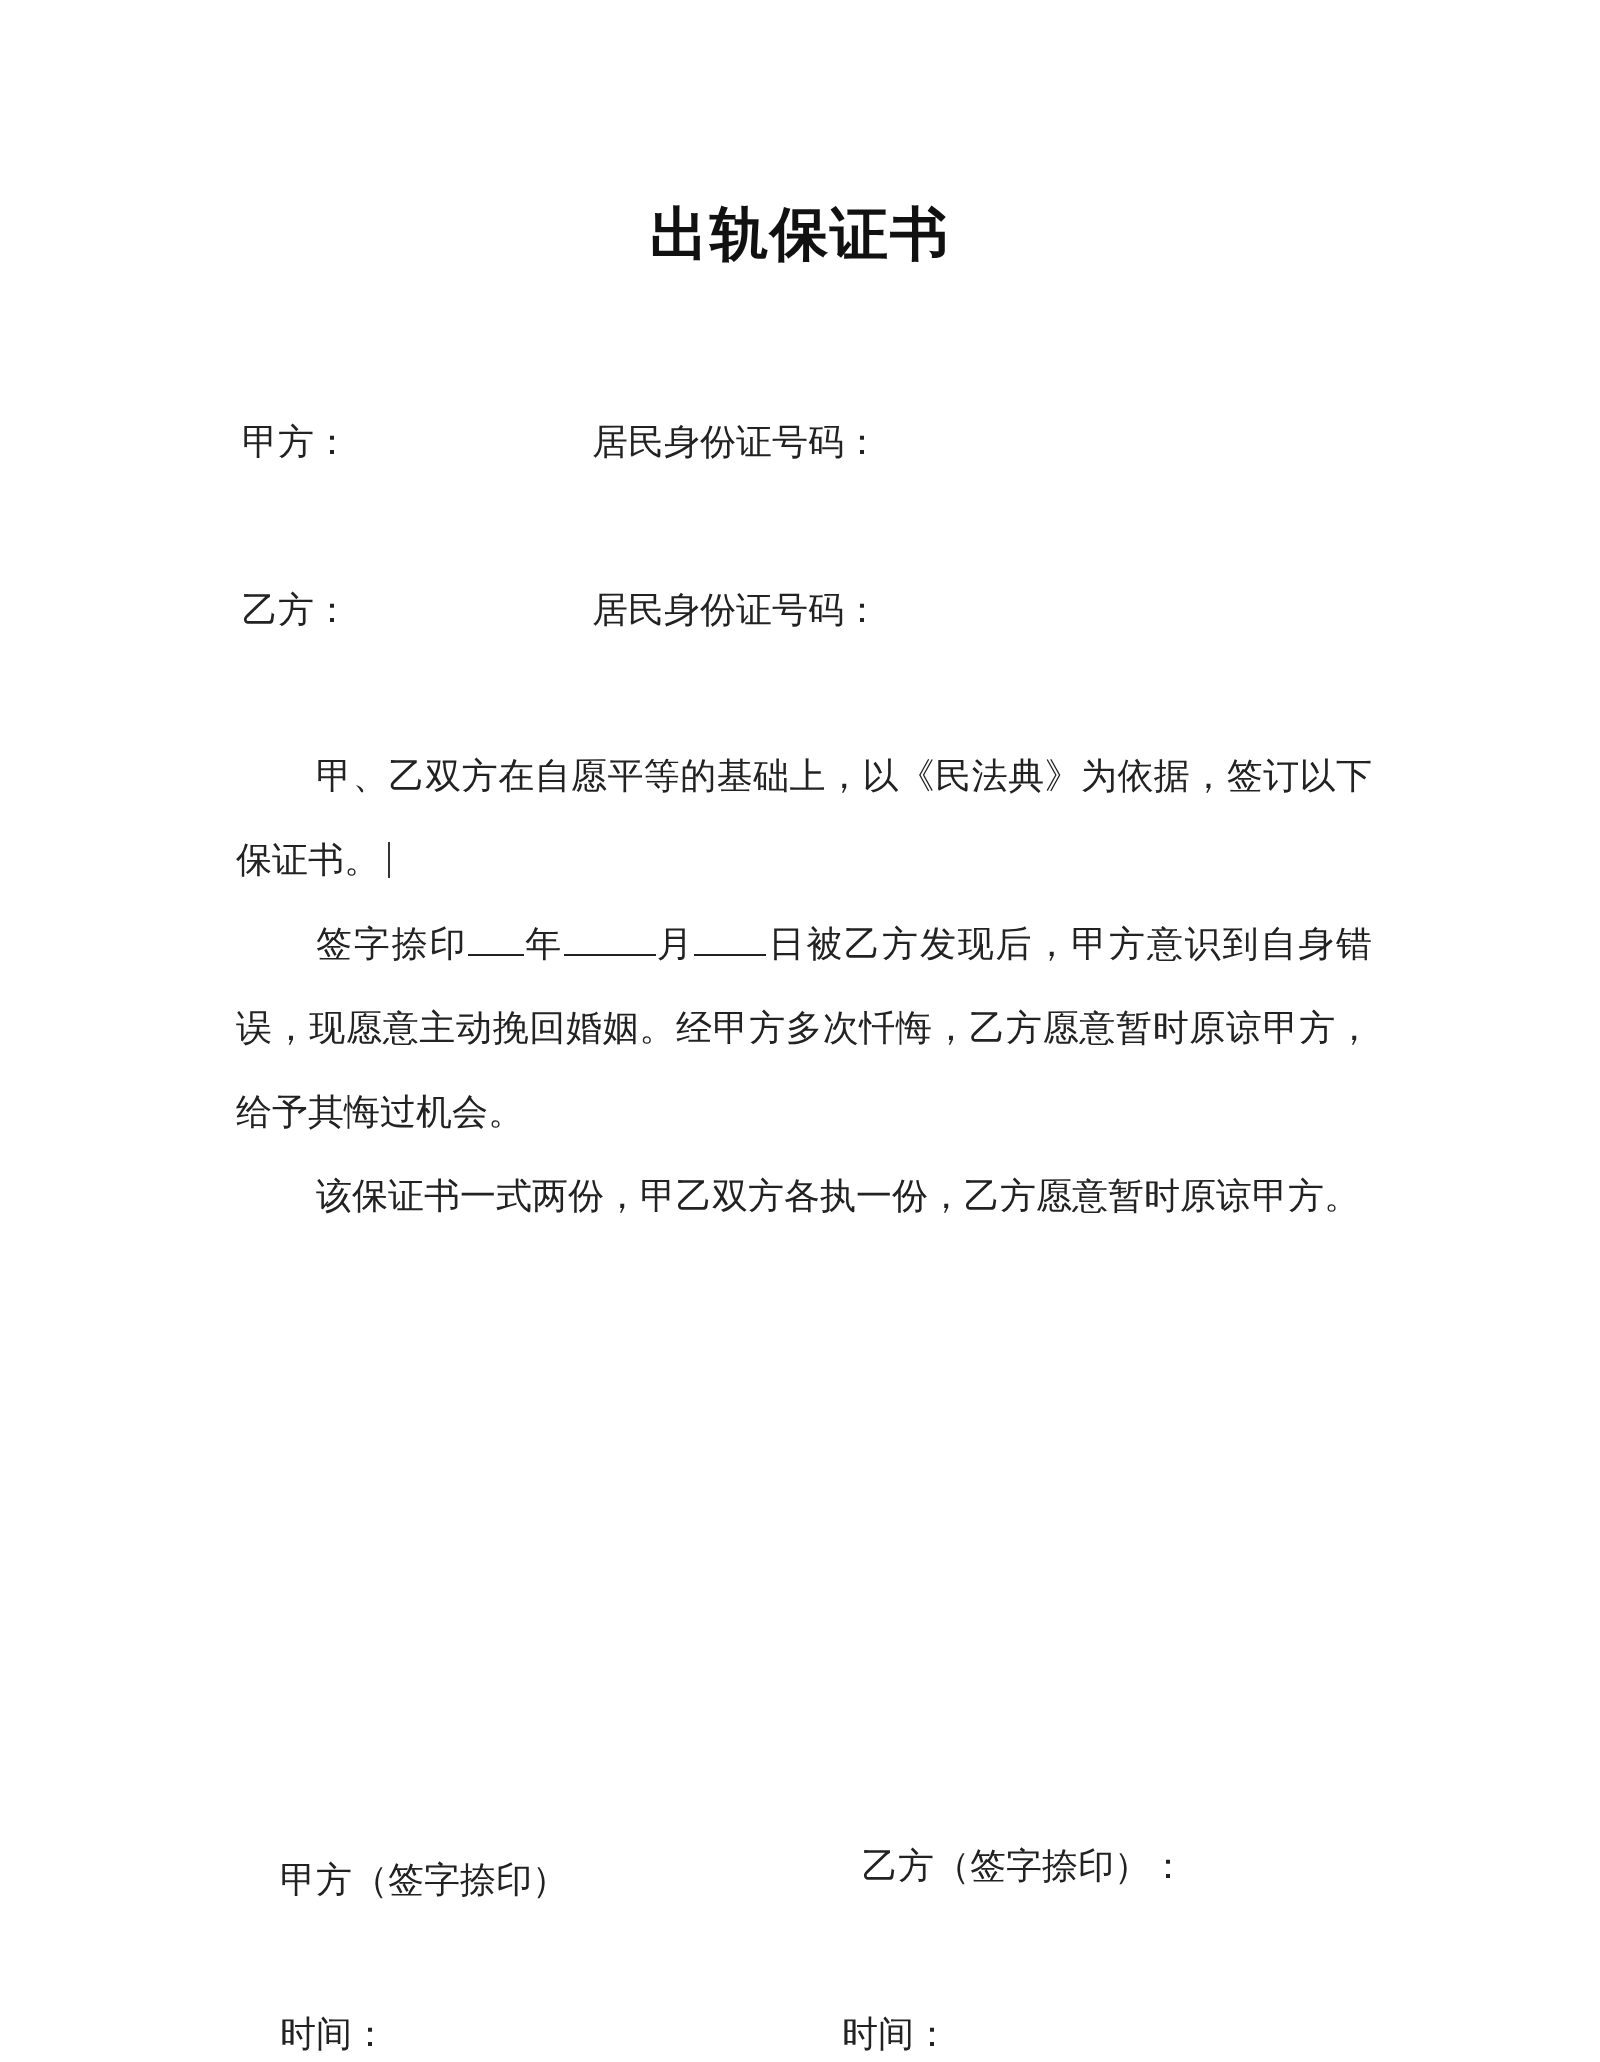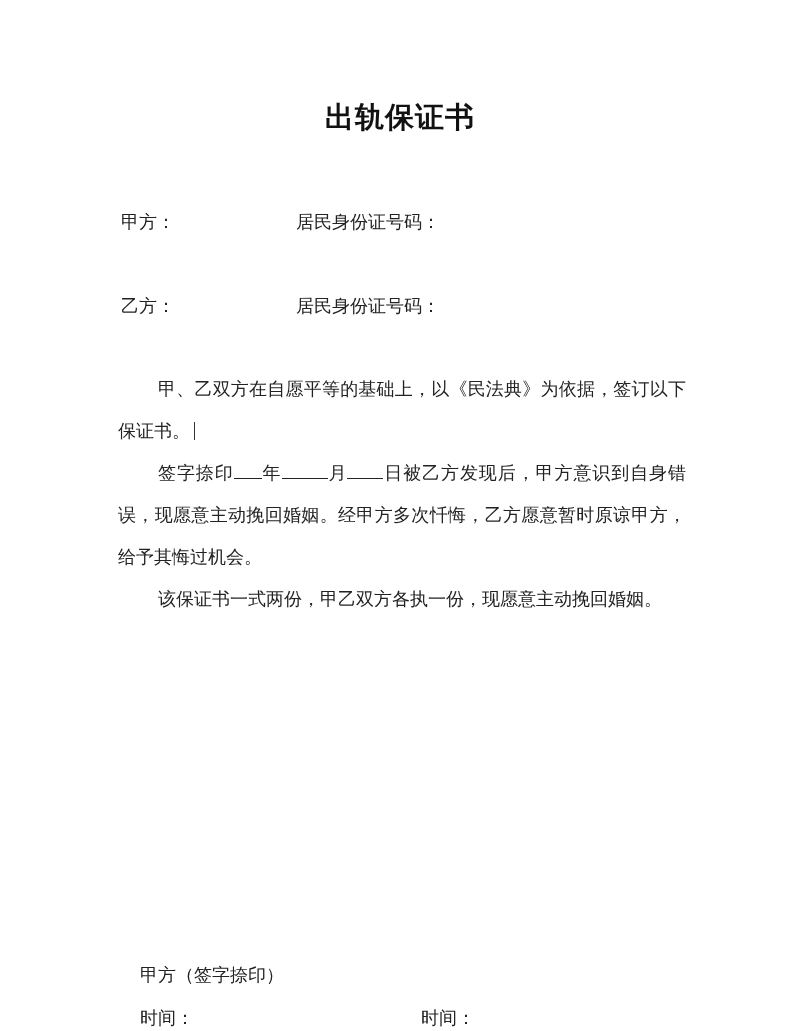--- a/index.html
+++ b/index.html
@@ -105,21 +105,22 @@
   </div>
 
   <div class="body-text" style="top:368px;">
     <p class="para">
       <span>甲、乙双方在自愿平等的基础上，以《民法典》为依据，签订以下保证书。</span><span class="cursor"></span>
     </p>
     <p class="para">
       <span>签字捺印</span><span class="blank" style="width:28px;"></span><span>年</span><span class="blank" style="width:46px;"></span><span>月</span><span class="blank" style="width:36px;"></span><span>日被乙方发现后，甲方意识到自身错误，现愿意主动挽回婚姻。经甲方多次忏悔，乙方愿意暂时原谅甲方，给予其悔过机会。</span>
     </p>
     <p class="para">
-      <span>该保证书一式两份，甲乙双方各执一份，现愿意主动挽回婚姻。</span>
+      <span>该保证书一式两份，甲乙双方各执一份，乙方愿意暂时原谅甲方。</span>
     </p>
   </div>
 
-  <div class="sig" style="left:140px; top:962px;text-align:right;">甲方（签字捺印）</div>
+  <div class="sig" style="left:140px; top:928px;text-align:right;">甲方（签字捺印）</div>
+  <div class="sig" style="left:431px; top:921px;">乙方（签字捺印）：</div>
   <div class="sig" style="left:140px; top:1005px;">时间：</div>
   <div class="sig" style="left:421px; top:1005px;">时间：</div>
 
 </div>
 
 </body></html>

